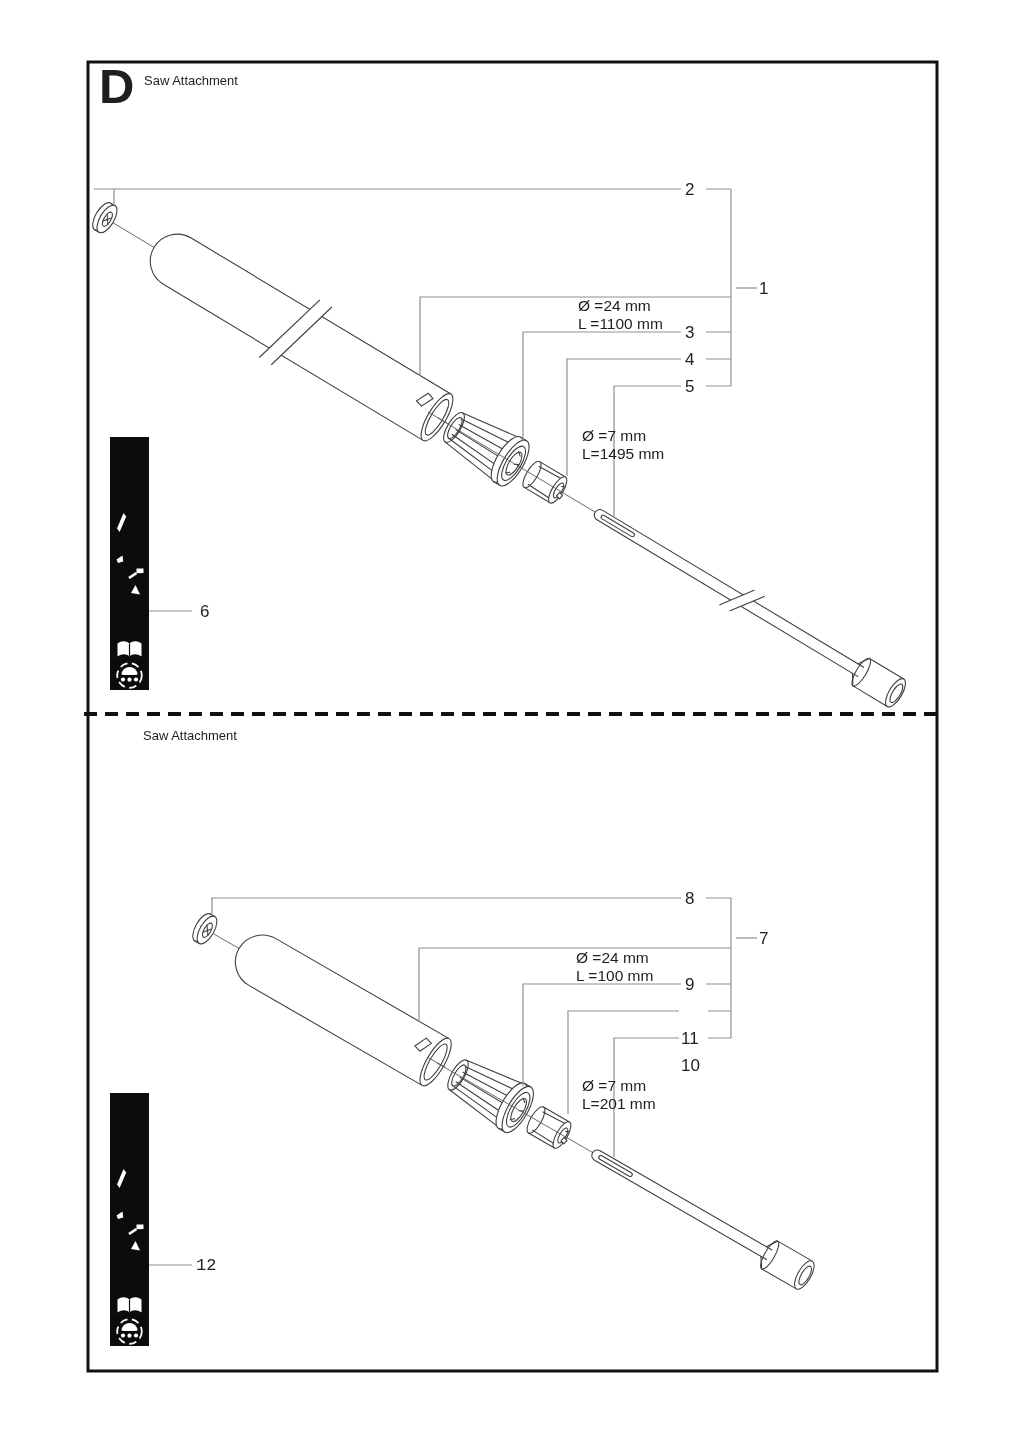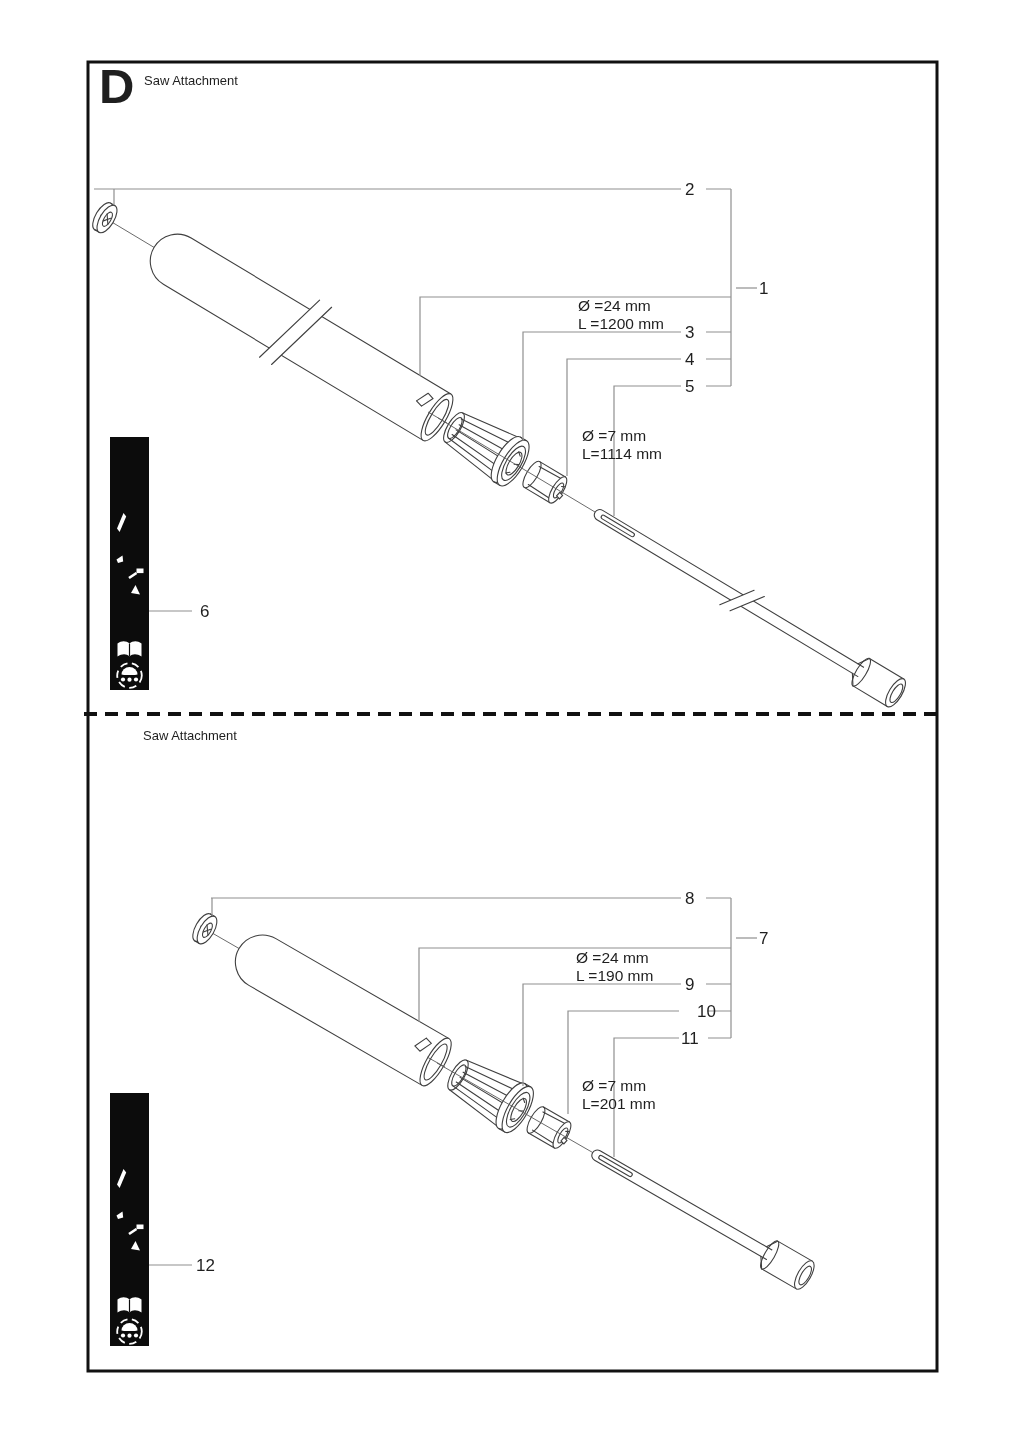--- a/index.html
+++ b/index.html
@@ -181,24 +181,24 @@
 <div class="t title" style="left:144px;top:73px;">Saw Attachment</div>
 <div class="t title" style="left:143px;top:728px;">Saw Attachment</div>
 
 <div class="t num" style="left:685px;top:180px;">2</div>
 <div class="t num" style="left:759px;top:279px;">1</div>
 <div class="t num" style="left:685px;top:323px;">3</div>
 <div class="t num" style="left:685px;top:350px;">4</div>
 <div class="t num" style="left:685px;top:377px;">5</div>
 <div class="t num" style="left:200px;top:602px;">6</div>
 
-<div class="t dim" style="left:578px;top:260px;"><span>Ø =24 mm</span><br><span>L =1200 mm</span></div>
-<div class="t dim" style="left:582px;top:390px;"><span>Ø =7 mm</span><br><span>L=1114 mm</span></div>
+<div class="t dim" style="left:578px;top:260px;"><span>Ø =24 mm</span><br><span>L =1100 mm</span></div>
+<div class="t dim" style="left:582px;top:390px;"><span>Ø =7 mm</span><br><span>L=1495 mm</span></div>
 
 <div class="t num" style="left:685px;top:889px;">8</div>
 <div class="t num" style="left:759px;top:929px;">7</div>
 <div class="t num" style="left:685px;top:975px;">9</div>
-<div class="t num" style="left:681px;top:1002px;margin-left:16px;">10</div>
+<div class="t num" style="left:681px;top:1056px;">10</div>
 <div class="t num" style="left:681px;top:1029px;">11</div>
-<div class="t num" style="left:196px;top:1256px;">12</div>
-
-<div class="t dim" style="left:576px;top:912px;"><span>Ø =24 mm</span><br><span>L =190 mm</span></div>
+<div class="t num" style="left:196px;top:1256px;font-family:Liberation Mono, monospace;">12</div>
+
+<div class="t dim" style="left:576px;top:912px;"><span>Ø =24 mm</span><br><span>L =100 mm</span></div>
 <div class="t dim" style="left:582px;top:1040px;"><span>Ø =7 mm</span><br><span>L=201 mm</span></div>
 
 </body></html>

